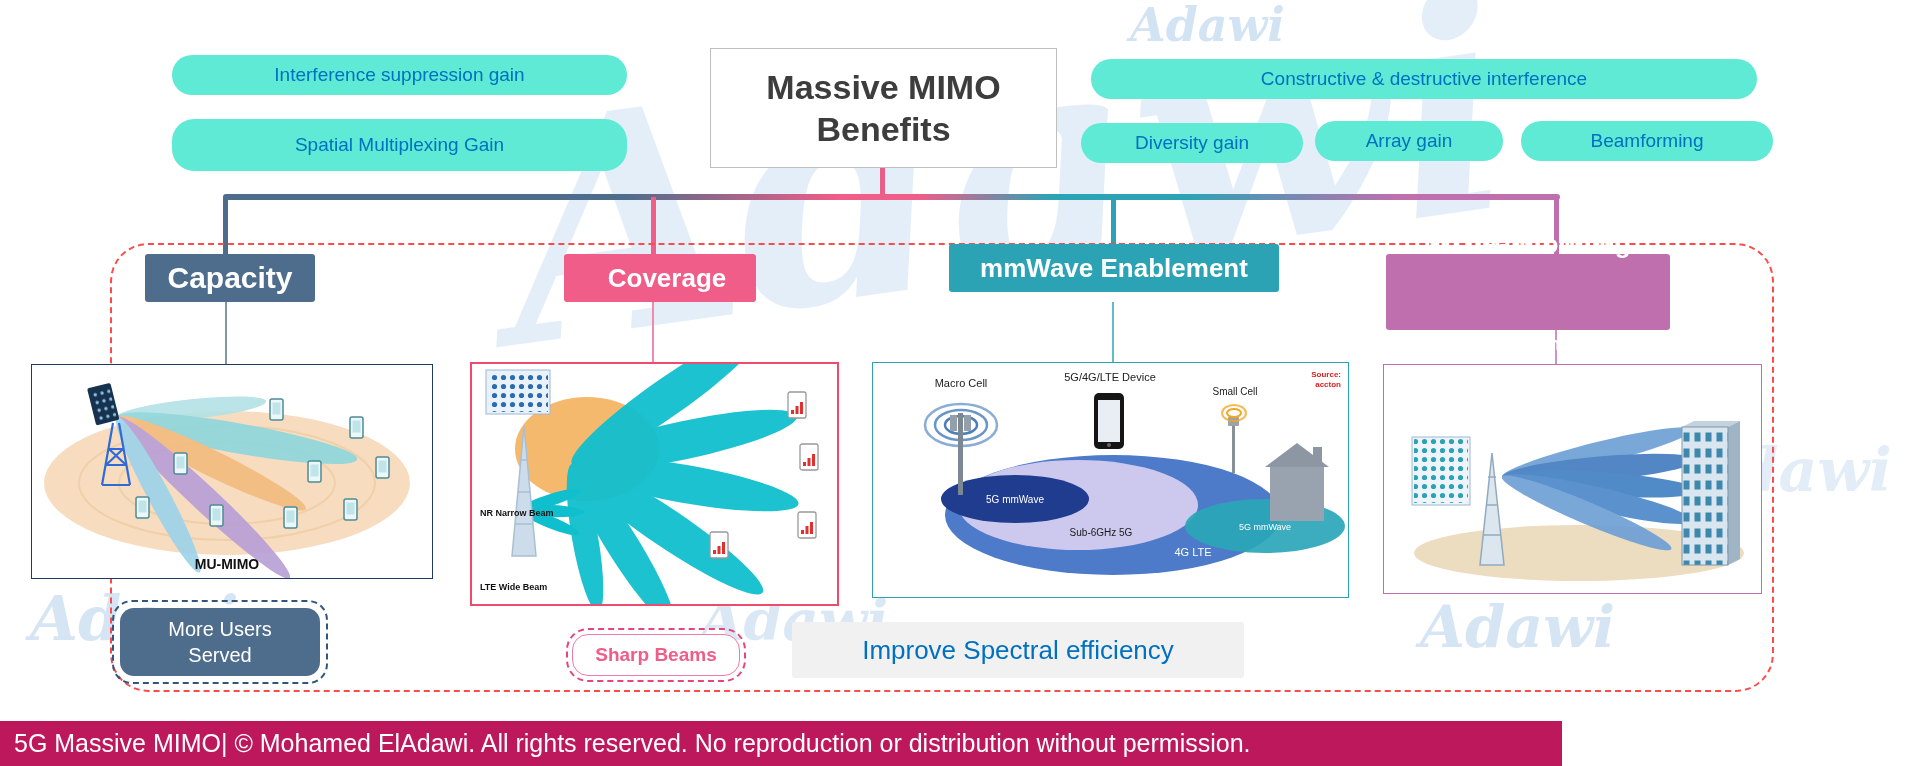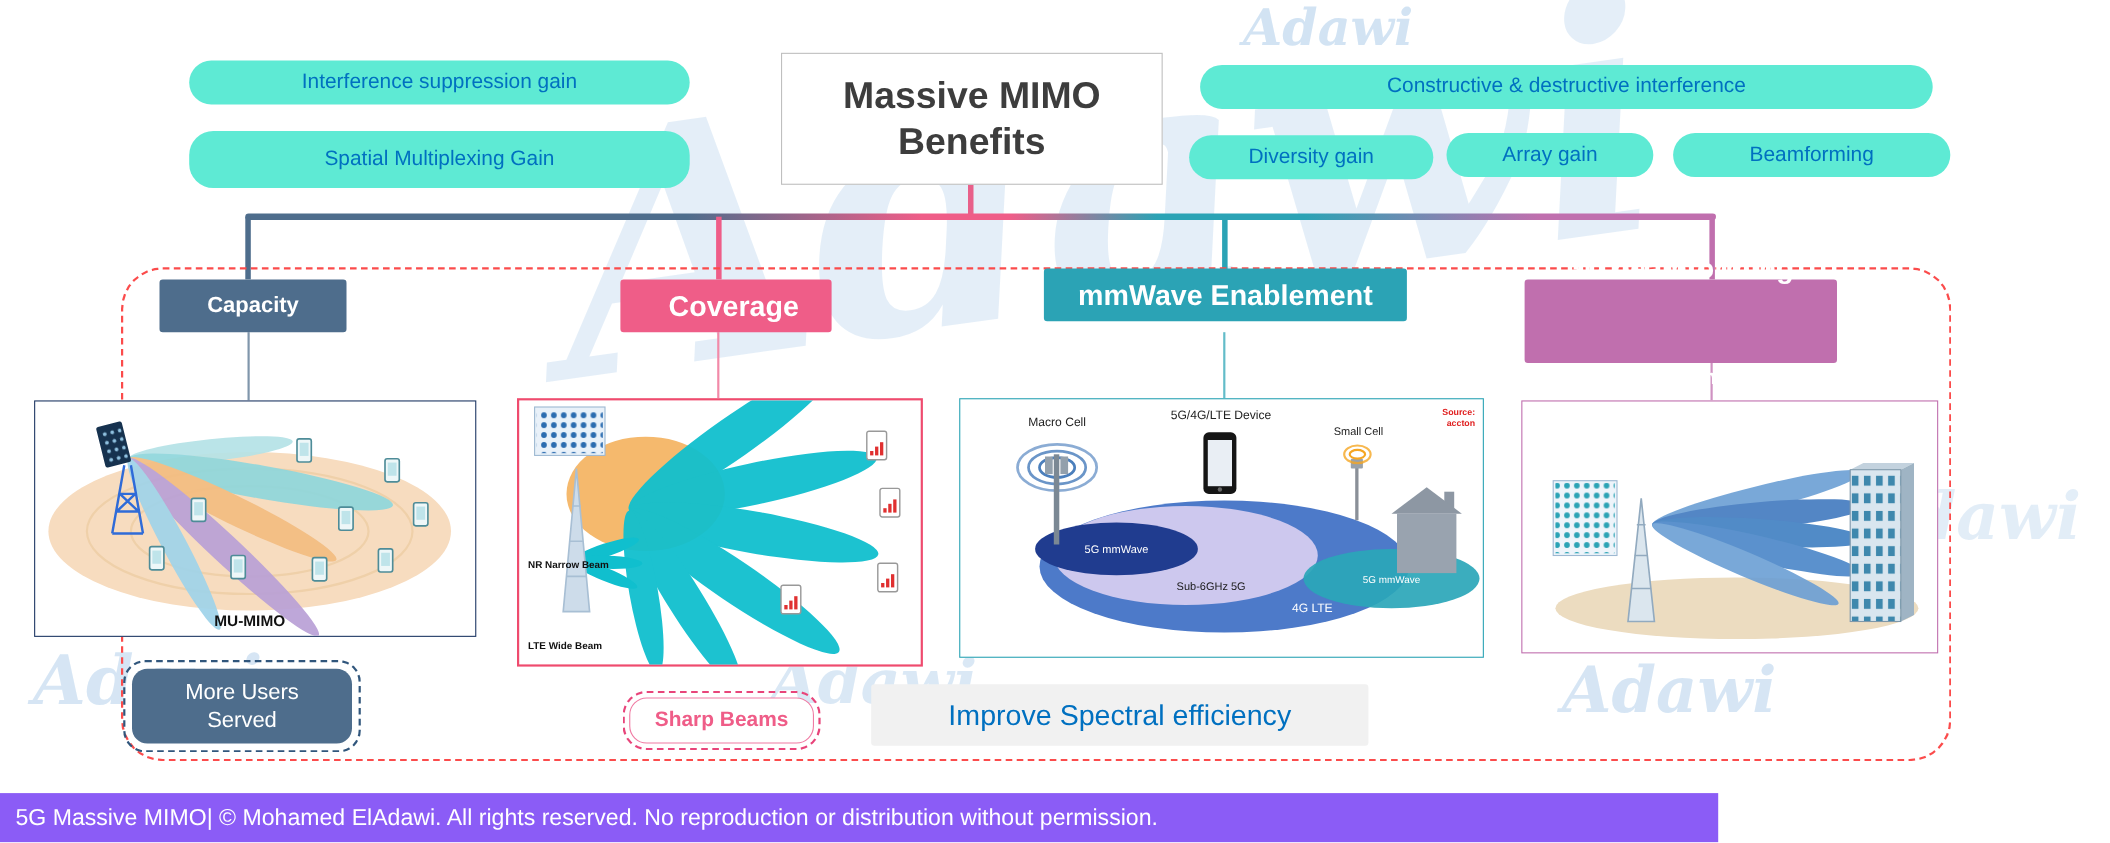--- a/index.html
+++ b/index.html
@@ -44,21 +44,21 @@
   .drop-3{left:1112px;top:302px;height:60px;background:#63bcc9;}
   .drop-4{left:1555px;top:330px;height:34px;background:#cf92c2;}
 
   
   .dashed-region{position:absolute;z-index:1;left:110px;top:243px;width:1660px;height:445px;
                  border:2.5px dashed #fb4b4b;border-radius:38px;background:transparent;}
 
   
   .branch-head{position:absolute;z-index:2;display:flex;flex-direction:column;align-items:center;justify-content:center;
                color:#fff;font-weight:bold;border-radius:3px;text-align:center;}
-  .bh-1{left:145px;top:254px;width:170px;height:48px;font-size:20px;}
+  .bh-1{left:145px;top:254px;width:170px;height:48px;font-size:30px;}
   .bh-2{left:564px;top:254px;width:178px;height:48px;font-size:26px;}
   .bh-3{left:949px;top:244px;width:330px;height:48px;font-size:26px;}
   .bh-4{left:1386px;top:254px;width:284px;height:76px;font-size:26px;line-height:1.2;gap:41px;}
   .bh-sub{font-size:19px;font-weight:bold;white-space:pre;margin-top:32px;}
 
   
   .panel{position:absolute;z-index:2;background:#fff;}
   .panel svg{display:block;}
   .panel-capacity{left:31px;top:364px;width:400px;height:213px;border:1.5px solid #1f3864;}
   .panel-coverage{left:470px;top:362px;width:365px;height:240px;border:2px solid #ef4b6e;border-radius:0;}
@@ -71,22 +71,22 @@
   .more-users-inner{flex:1;margin:6px;background:#4e6d8c;border-radius:14px;color:#fff;font-size:20px;
                     display:flex;flex-direction:column;align-items:center;justify-content:center;line-height:1.3;}
   .sharp-outer{position:absolute;z-index:2;left:566px;top:628px;width:176px;height:50px;
                border:2px dashed #e8447a;border-radius:22px;display:flex;}
   .sharp-inner{flex:1;margin:4px;background:#fff;border:1.5px solid #f07ba3;border-radius:16px;
                color:#ef5d88;font-weight:bold;font-size:19px;display:flex;align-items:center;justify-content:center;}
   .spectral{position:absolute;z-index:2;left:792px;top:622px;width:452px;height:56px;background:#f1f1f1;
             color:#0070c0;font-size:26px;display:flex;align-items:center;justify-content:center;border-radius:3px;}
 
   
-  .footer{position:absolute;z-index:3;left:0;top:721px;width:1562px;height:45px;background:#8b5cf6;
-          color:#fff;font-size:21px;line-height:45px;padding-left:14px;box-sizing:border-box;white-space:nowrap;}
+  .footer{position:absolute;z-index:3;left:0;top:721px;width:1562px;height:45px;background:#be185d;
+          color:#fff;font-size:25px;line-height:45px;padding-left:14px;box-sizing:border-box;white-space:nowrap;}
 </style>
 </head>
 <body>
 
 <div class="canvas">
 
   <span class="wm wm-giant">Adawi</span>
   <span class="wm wm-tr">Adawi</span>
   <span class="wm wm-ml">Adawi</span>
   <span class="wm wm-bl">Adawi</span>

